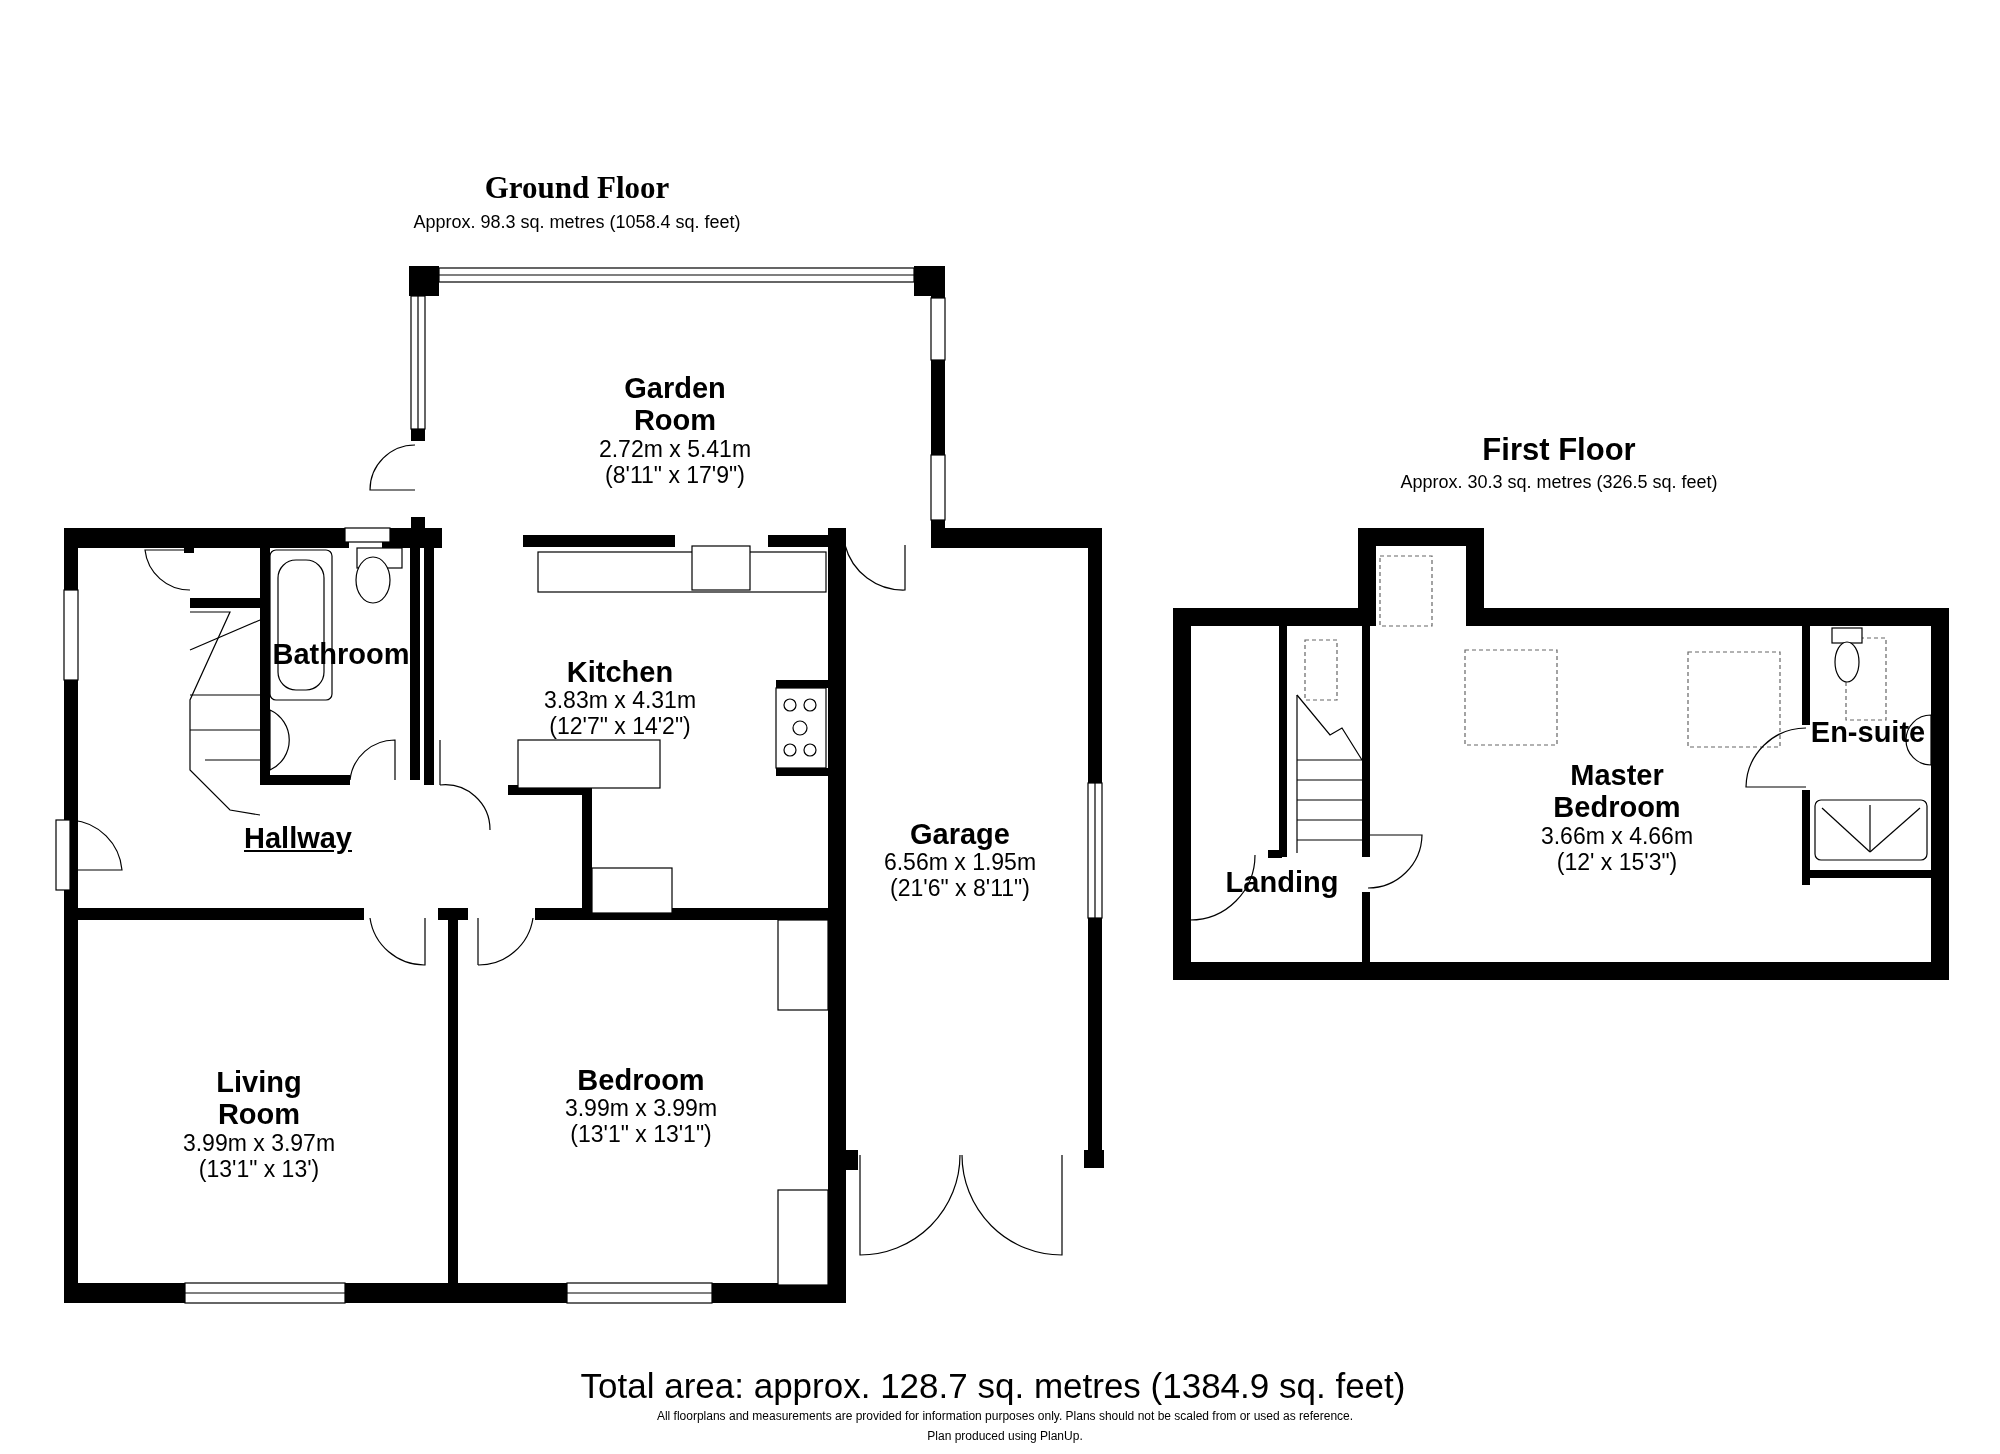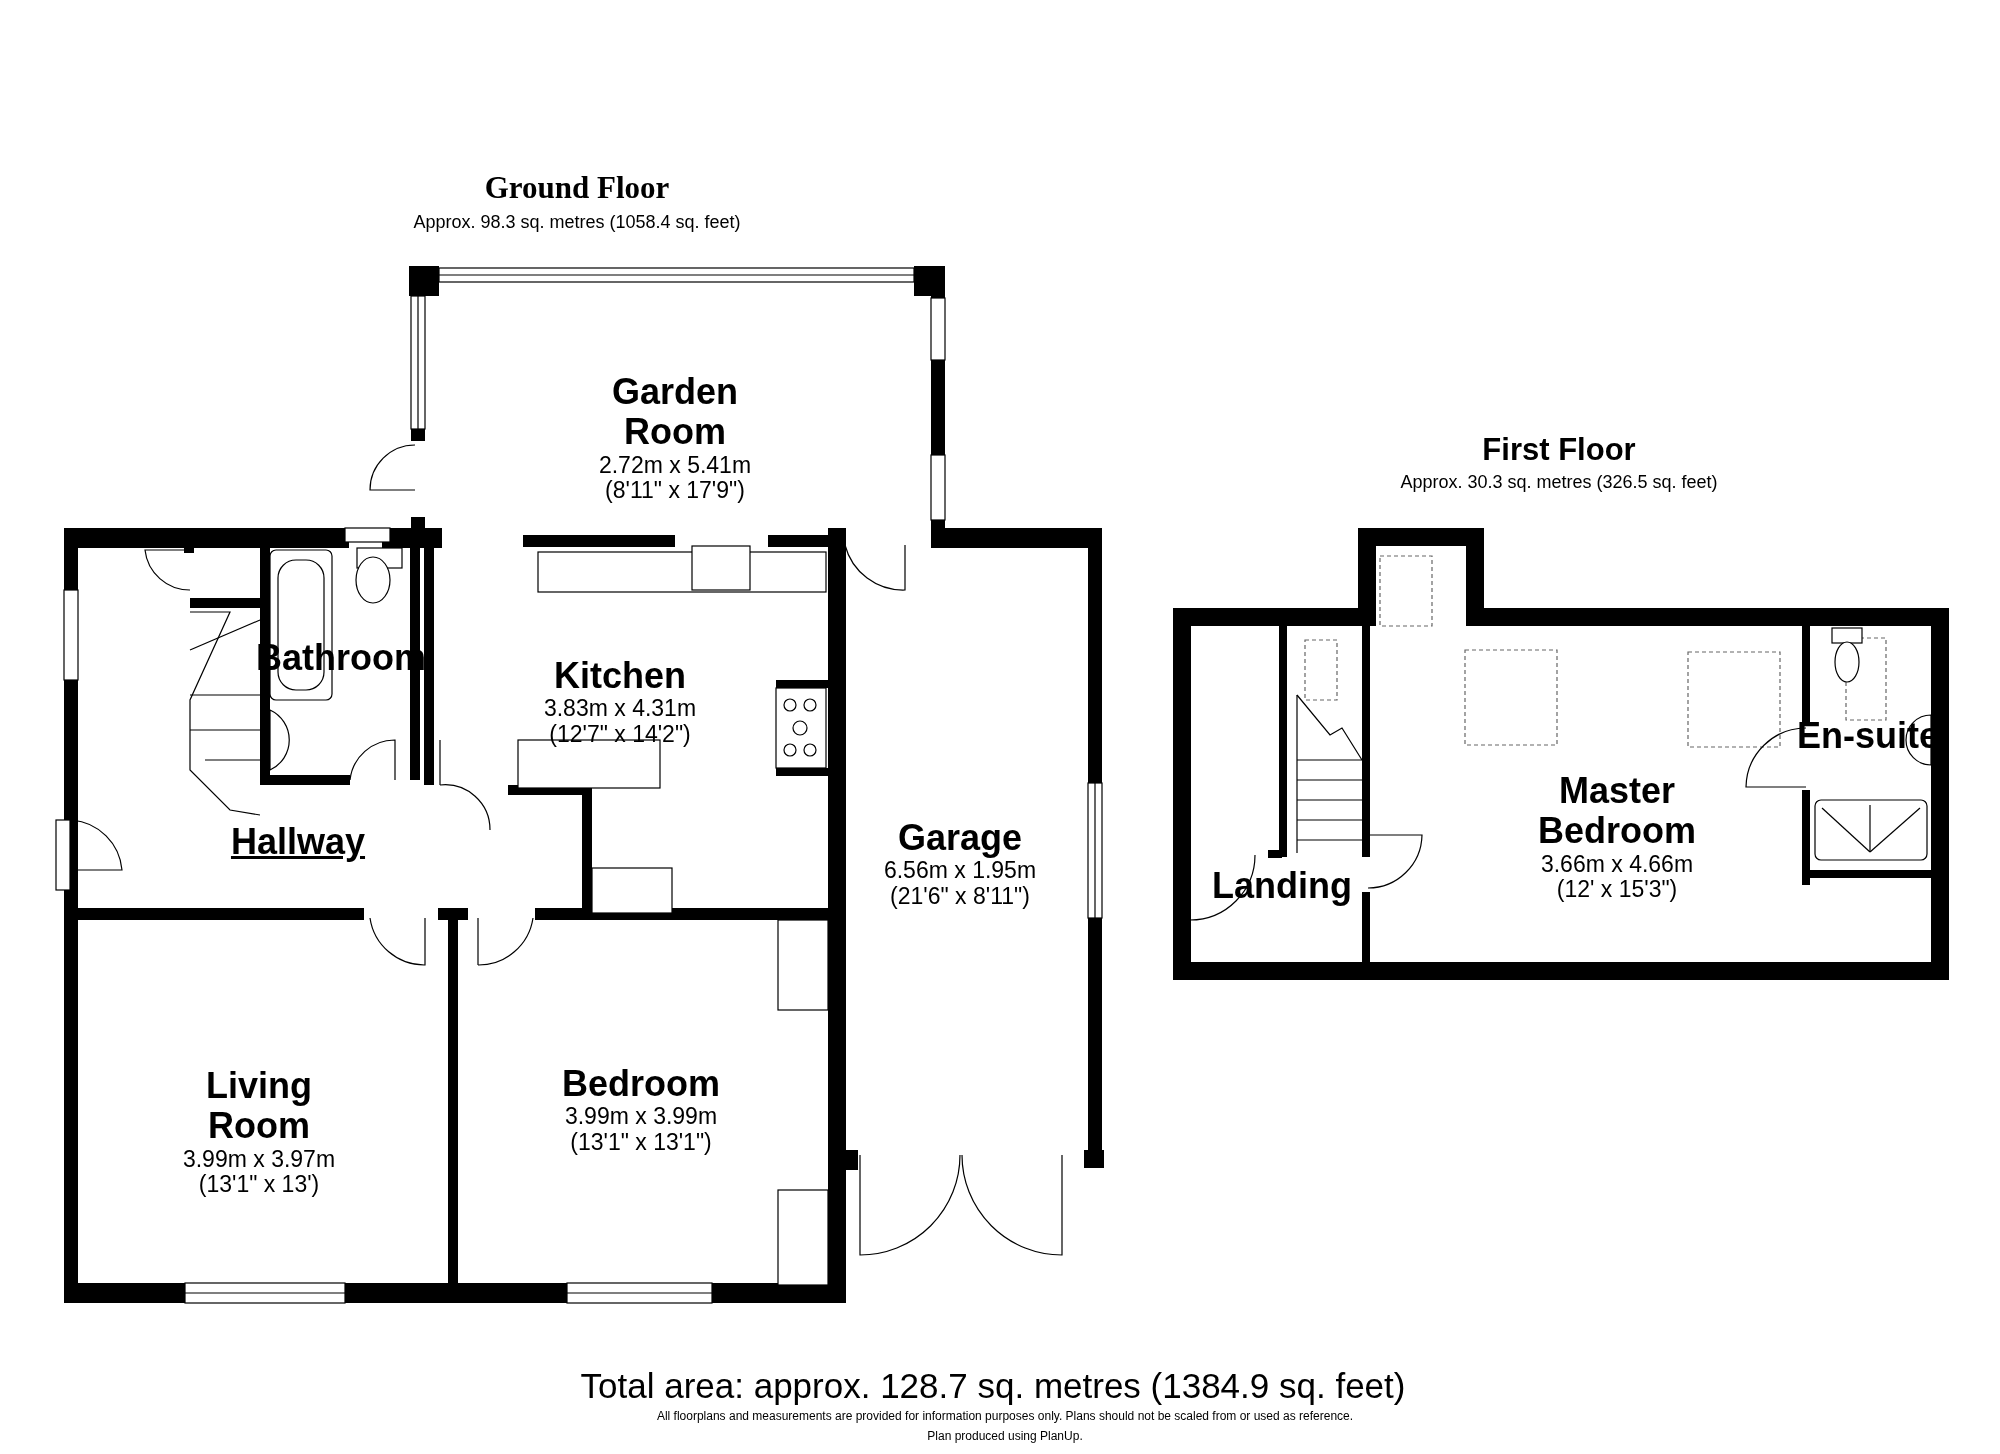--- a/index.html
+++ b/index.html
@@ -1,21 +1,21 @@
 <!DOCTYPE html>
 <html><head>
 <meta charset="utf-8">
 <style>
   html, body { margin:0; padding:0; background:#ffffff; }
   body { width:2000px; height:1454px; position:relative; overflow:hidden; font-family:"Liberation Sans", sans-serif; color:#000; }
   svg.plan { position:absolute; left:0; top:0; width:2000px; height:1454px; }
   .label { position:absolute; text-align:center; line-height:1.12; transform:translateX(-50%); white-space:nowrap; }
   .floor-title { font-weight:bold; font-size:31px; }
   .floor-sub { font-size:18px; }
-  .room-name { font-weight:bold; font-size:36px; }
+  .room-name { font-weight:bold; font-size:29px; }
   .room-dim { font-size:23px; }
   .total { font-size:35px; }
   .disclaimer { font-size:12px; }
   .wall { fill:#000; }
   .win { fill:#fff; stroke:#000; stroke-width:1.2; }
   .fix { fill:#fff; stroke:#000; stroke-width:1.2; }
   .thin { fill:none; stroke:#000; stroke-width:1.2; }
   .dash { fill:none; stroke:#666; stroke-width:1.2; stroke-dasharray:4 3; }
 </style>
 </head>
@@ -220,21 +220,21 @@
   <div class="room-name">Room</div>
   <div class="room-dim">3.99m x 3.97m</div>
   <div class="room-dim">(13'1" x 13')</div>
 </div>
 <div class="label" style="left:641px; top:1064px;">
   <div class="room-name">Bedroom</div>
   <div class="room-dim">3.99m x 3.99m</div>
   <div class="room-dim">(13'1" x 13'1")</div>
 </div>
 
-<div class="label" style="left:1617px; top:759px;margin-top:12px;">
+<div class="label" style="left:1617px; top:759px;">
   <div class="room-name">Master</div>
   <div class="room-name">Bedroom</div>
   <div class="room-dim">3.66m x 4.66m</div>
   <div class="room-dim">(12' x 15'3")</div>
 </div>
 <div class="label" style="left:1868px; top:716px;">
   <div class="room-name">En-suite</div>
 </div>
 <div class="label" style="left:1282px; top:866px;">
   <div class="room-name">Landing</div>

